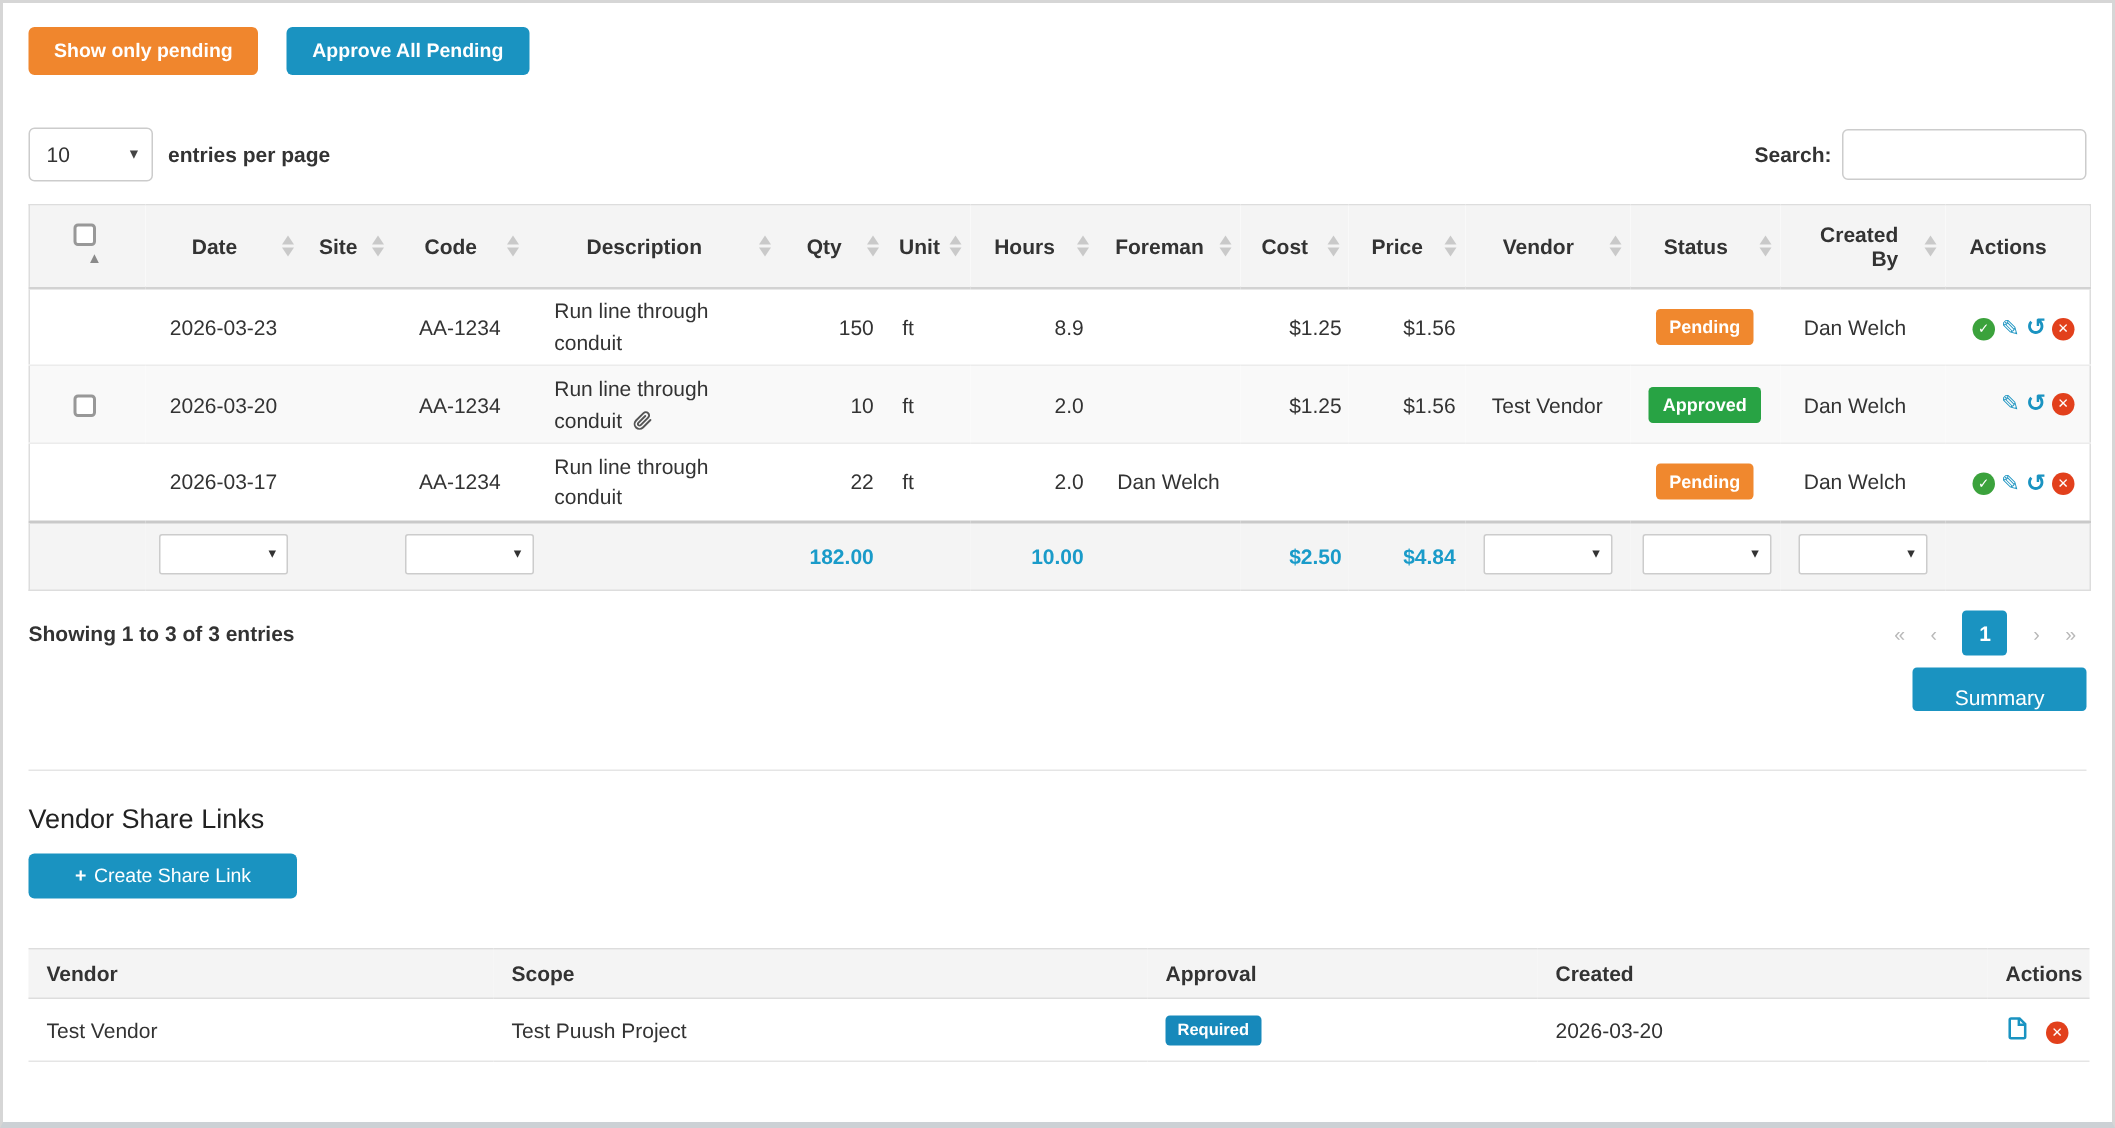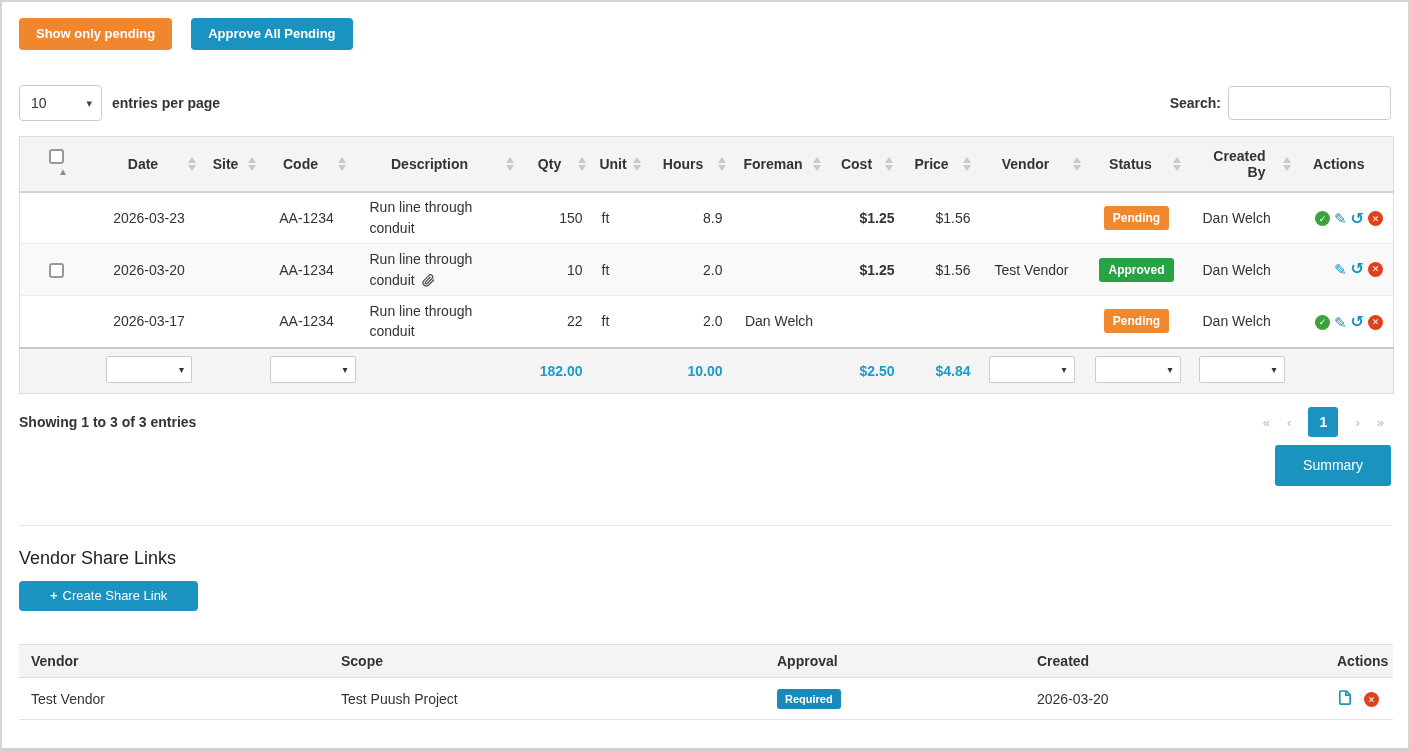--- a/index.html
+++ b/index.html
@@ -35,21 +35,21 @@
   .tbl-main tbody td { height:52px; vertical-align:middle; padding:4px 8px; }
   .tbl-main tbody tr + tr td { border-top:1px solid #ececec; }
   .tbl-main tbody tr.stripe { background:#f9f9f9; }
   .tbl-main tfoot td { background:#f4f4f4; border-top:2px solid #c9c9c9; height:46px;
                        font-weight:700; color:#1a9bc9; vertical-align:middle; padding:4px 8px; }
 
   .c-date,.c-site,.c-code,.c-foreman,.c-vendor,.c-status { text-align:center; }
   .c-desc { text-align:left; padding-left:18px !important; }
   .c-qty,.c-hours { text-align:right; padding-right:9px !important; }
   .c-unit { text-align:left; padding-left:10px !important; }
-  .c-cost { text-align:right; padding-right:4px !important;font-weight:bold; }
+  .c-cost { text-align:right; padding-right:4px !important; }
   .c-price { text-align:right; padding-right:6px !important; }
   .c-created { text-align:left; padding-left:16px !important; }
   .c-actions { text-align:right; padding-right:10px !important; }
   th.c-desc { text-align:center; padding-left:4px !important; }
 
   
   .sort { position:absolute; right:5px; top:50%; margin-top:-7px; width:9px; height:14px; }
   .sort i { display:block; width:0; height:0; border-left:4.5px solid transparent; border-right:4.5px solid transparent; }
   .sort .up { border-bottom:6px solid #c9c9c9; margin-bottom:2px; }
   .sort .dn { border-top:6px solid #c9c9c9; }
@@ -85,21 +85,21 @@
   .mini-select .caret { position:absolute; right:7px; top:0; line-height:25px; font-size:10px; color:#333; }
 
   
   .meta-row { margin-top:13px; display:flex; align-items:center; justify-content:space-between; }
   .pager { display:flex; align-items:center; gap:17px; color:#b9b9b9; font-size:13px; margin-right:7px; }
   .pager .pg { cursor:pointer; }
   .page-active { width:30px; height:30px; background:#1a93c1; color:#fff; border-radius:3px; font-weight:700;
                  font-size:14px; display:flex; align-items:center; justify-content:center; cursor:pointer; }
 
   .summary-row { margin-top:8px; display:flex; justify-content:flex-end; }
-  .btn-summary { height:41px; line-height:41px; padding:0 28px; font-size:14px; font-weight:400; border-radius:3px; }
+  .btn-summary { height:29px; line-height:41px; padding:0 28px; font-size:14px; font-weight:400; border-radius:3px; }
 
   .divider { margin-top:39px; border:none; border-top:1px solid #e5e5e5; }
 
   .vsl-title { margin-top:22px; font-size:18px; font-weight:400; color:#222; }
   .btn-create { margin-top:12px; height:30px; line-height:30px; font-size:13px; font-weight:400; padding:0 31px; }
   .btn-create .plus { font-weight:700; margin-right:5px; }
 
   
   .tbl-share { width:1374px; margin-top:33px; font-size:14px; color:#333; }
   .tbl-share thead th { background:#f4f4f4; font-weight:700; height:33px; text-align:left; padding:0 12px;

